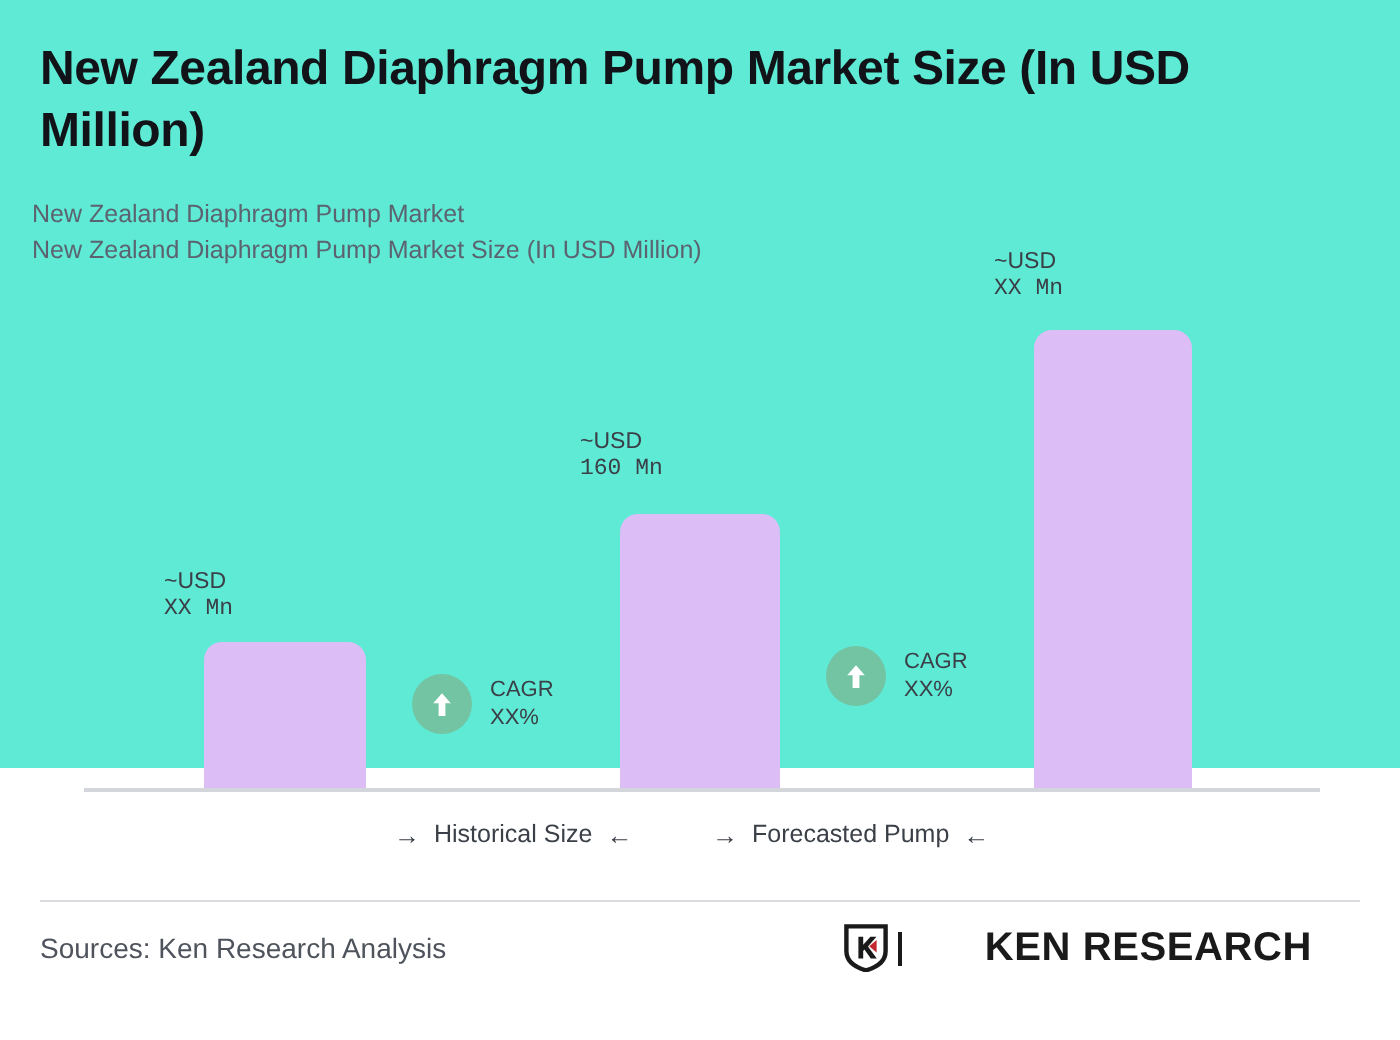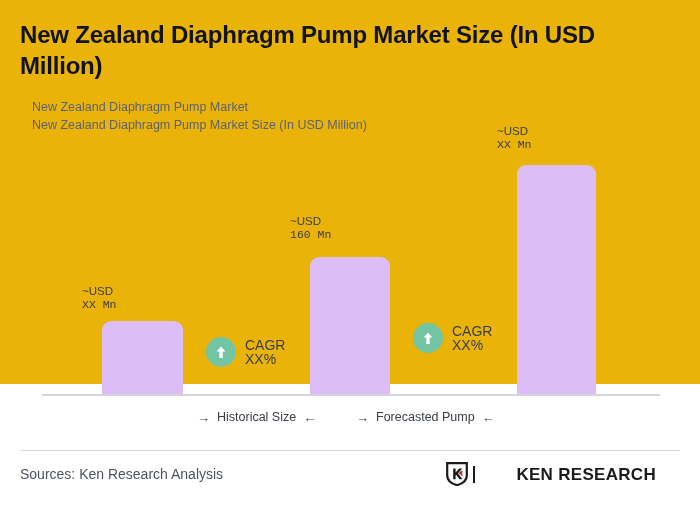--- a/index.html
+++ b/index.html
@@ -15,39 +15,39 @@
     position: relative;
     overflow: hidden;
     color: #2b2f38;
   }
 
   .chart-card {
     position: absolute;
     left: 0; top: 0;
     width: 700px;
     height: 384px;
-    background: #eab308;
+    background: #5eead4;
   }
 
   
   .chart-title {
     position: absolute;
     left: 20px;
     top: 19px;
     width: 650px;
     font-size: 24px;
     line-height: 31px;
     font-weight: bold;
     color: #111318;
     letter-spacing: -0.2px;
   }
 
   .subtitle-block {
     position: absolute;
-    left: 32px;
+    left: 16px;
     top: 98px;
     width: 620px;
   }
   .subtitle-line {
     font-size: 12.5px;
     line-height: 18px;
     color: #5c6370;
   }
 
   
@@ -97,21 +97,21 @@
     height: 30px;
     border-radius: 50%;
     background: #72c4a2;
     display: flex;
     align-items: center;
     justify-content: center;
     flex: 0 0 auto;
   }
   .cagr-circle svg { display: block; }
   .cagr-text {
-    font-size: 14px;
+    font-size: 11px;
     line-height: 14px;
     color: #3b4048;
     white-space: nowrap;
   }
   .cagr-text span { display: block; }
 
   
   .year-axis {
     position: absolute;
     top: 410px;
@@ -160,21 +160,21 @@
     gap: 5px;
     height: 24px;
   }
   .logo-shield { display: block; }
   .logo-sep {
     width: 2px;
     height: 17px;
     background: #1a1a1a;
   }
   .logo-word {
-    font-size: 17px;
+    font-size: 20px;
     font-weight: bold;
     letter-spacing: 0.3px;
     color: #1a1a1a;
     line-height: 1;
     position: relative;
     top: 0px;
     margin-left: 36px;
   }
 </style>
 </head>

